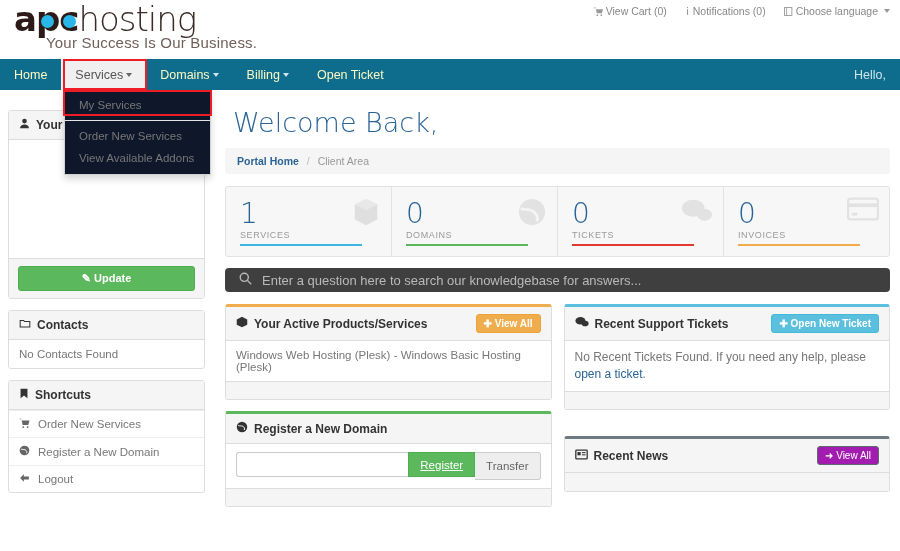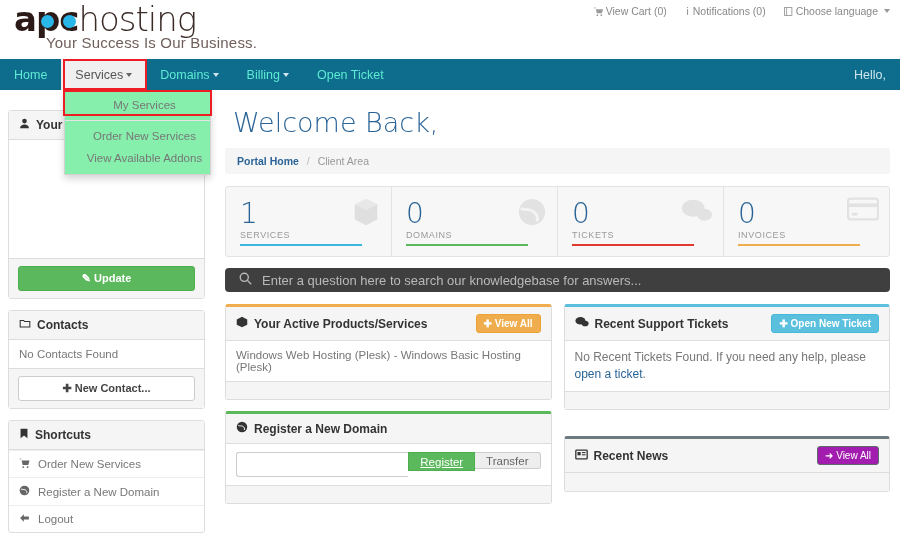--- a/index.html
+++ b/index.html
@@ -29,34 +29,34 @@
   .logo-host { color:#3b2b27; font-weight:300; }
   .logo-tag { font-size:15px; color:#6f5f5a; letter-spacing:0.2px;
               margin-top:-2px; margin-left:32px; font-style:normal;}
   .logo-dots { position:absolute; left:27px; top:13px; }
   .logo-dots i { display:inline-block; width:13px; height:13px;
                  border-radius:50%; background:#29b6e8; margin-right:9px;}
 
   
   .navbar { position:absolute; left:0; top:59px; width:900px; height:31px;
             background:#0e6d8c; display:flex; align-items:stretch; }
-  .nav-item { color:#5eead4; font-size:12.5px; padding:0 14px;
+  .nav-item { color:#fef9c3; font-size:12.5px; padding:0 14px;
               display:flex; align-items:center; cursor:pointer; white-space:nowrap;}
   .nav-item .caret { border-top-color:#cfe4ec; }
   .nav-item.active { background:#f0f0f0; color:#555; }
   .nav-item.active .caret { border-top-color:#666; }
   .nav-hello { margin-left:auto; color:#cfe4ec; font-size:12.5px;
                display:flex; align-items:center; padding:0 14px; }
 
   .red-box { position:absolute; border:2.5px solid #ee1c24; pointer-events:none; }
 
   
   .dropdown { position:absolute; left:64px; top:90px; width:147px;
-              background:#86efac; border:1px solid #d2d2d2; border-top:none;
-              box-shadow:0 4px 7px rgba(0,0,0,.16); z-index:40; padding:4px 0 5px;text-align:center; }
+              background:#0f172a; border:1px solid #d2d2d2; border-top:none;
+              box-shadow:0 4px 7px rgba(0,0,0,.16); z-index:40; padding:4px 0 5px; }
   .dd-item { padding:5px 0 5px 14px; font-size:11.5px; color:#777; cursor:pointer;}
   .dd-sep { height:1px; background:#e5e5e5; margin:4px 0; }
 
   
   .page { position:absolute; top:100px; left:0; width:900px; display:flex; }
   .sidebar { width:213px; padding:10px 8px 0 8px; }
   .content { flex:1; padding:0 10px 0 12px; }
 
   
   .panel { background:#fff; border:1px solid #ddd; border-radius:3px;
@@ -124,24 +124,24 @@
   .panel-head .spacer { margin-left:auto; }
   .prod-line { font-size:11.5px; color:#777; }
   .tickets-text { font-size:12px; color:#777; line-height:17px; }
   .tickets-text a { color:#2a6496; text-decoration:none; }
 
   .dom-row { display:flex; }
   .dom-input { flex:1; border:1px solid #ccc; border-right:none;
                border-radius:3px 0 0 3px; height:25px; font-size:11px;
                padding:0 6px; outline:none; background:#fff; }
   .dom-reg { background:#5cb85c; color:#fff; border:1px solid #4cae4c;
-             font-size:11.5px; padding:0 11px; height:19px; cursor:pointer;text-decoration:underline; }
+             font-size:11.5px; padding:0 11px; height:25px; cursor:pointer;text-decoration:underline; }
   .dom-tra { background:#eee; color:#666; border:1px solid #ccc;
              border-left:none; border-radius:0 3px 3px 0;
-             font-size:11.5px; padding:0 11px; height:17px; cursor:pointer; }
+             font-size:11.5px; padding:0 11px; height:28px; cursor:pointer; }
   .avatar-box { height:118px; }
 </style>
 </head>
 <body>
 
 <div class="topbar">
   <div class="tb-item">
     <span>
       <svg width="9" height="9" viewBox="0 0 16 16">
           <path fill="#999" d="M0 1h3l.6 3H16l-2 7H5L3 2H0zM6 13a1.5 1.5 0 1 0 0 3 1.5 1.5 0 0 0 0-3zm7 0a1.5 1.5 0 1 0 0 3 1.5 1.5 0 0 0 0-3z"></path>
@@ -228,26 +228,20 @@
         <span>
           <svg width="12" height="11" viewBox="0 0 16 16">
               <path d="M1 3.5h5l1.3 1.6H15V13H1z" fill="none" stroke="#333" stroke-width="1.5"></path>
             </svg>
         </span>
         <span>Contacts</span>
       </div>
       <div class="panel-body">
         <div class="empty-note">No Contacts Found</div>
       </div>
-      <div class="panel-foot">
-        <div class="btn btn-default">
-          <span>✚</span>
-          <span>New Contact...</span>
-        </div>
-      </div>
     </div>
 
     <div class="panel">
       <div class="panel-head">
         <span>
           <svg width="10" height="11" viewBox="0 0 12 16">
               <path d="M1 1h10v14l-5-4-5 4z" fill="#333"></path>
             </svg>
         </span>
         <span>Shortcuts</span>

